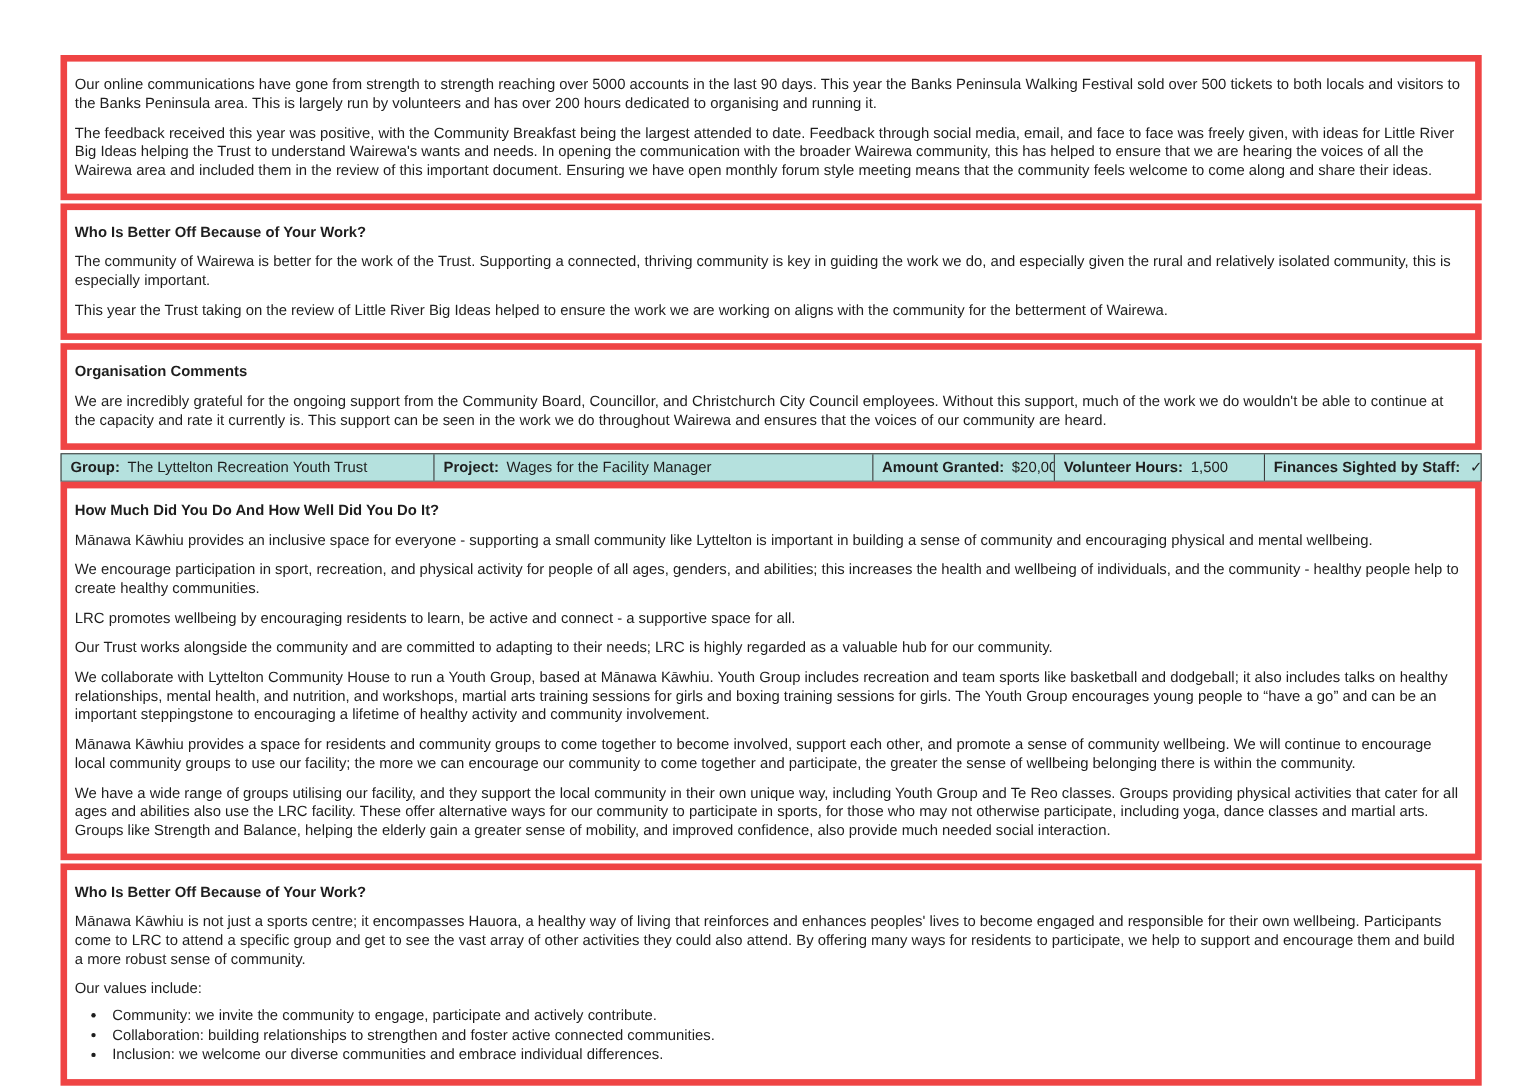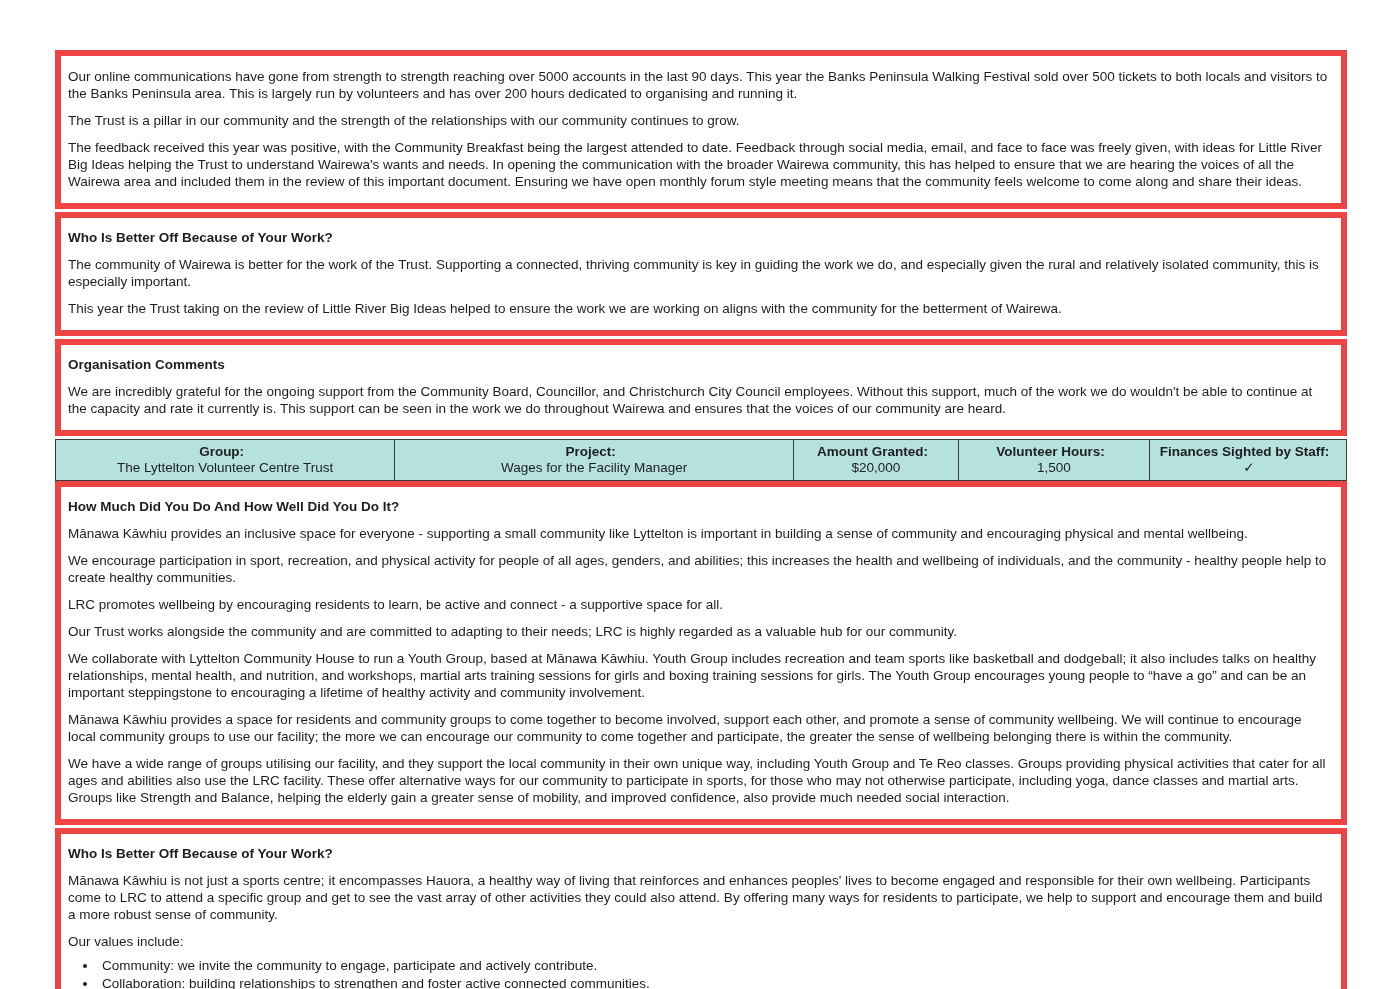--- a/index.html
+++ b/index.html
@@ -57,57 +57,55 @@
   .grant-bar .cell {
     display: flex;
     align-items: center;
     box-sizing: border-box;
     padding: 4px 8px;
     font-size: 13.5px;
     line-height: 16px;
     border-right: 1px solid #3c3c3c;
     white-space: nowrap;
     overflow: hidden;
-    flex-direction: column;
   }
   .grant-bar .cell:last-child { border-right: none; }
   .grant-bar .lbl { font-weight: bold; margin-right: 7px; }
   .cell-group    { width: 26.3%; }
   .cell-project  { width: 30.9%; }
   .cell-amount   { width: 12.8%; }
   .cell-hours    { width: 14.8%; text-align: center; }
   .cell-finances { width: 15.2%; }
   .check { margin-left: 2px; }
 </style>
 </head>
 <body>
 
 <div class="page">
 
   <section class="box">
     <p>Our online communications have gone from strength to strength reaching over 5000 accounts in the last 90 days. This year the Banks Peninsula Walking Festival sold over 500 tickets to both locals and visitors to the Banks Peninsula area. This is largely run by volunteers and has over 200 hours dedicated to organising and running it.</p>
-    <p>The Trust is a pillar in our community and the strength of the relationships with our community continues to grow.</p>
     <p>The feedback received this year was positive, with the Community Breakfast being the largest attended to date. Feedback through social media, email, and face to face was freely given, with ideas for Little River Big Ideas helping the Trust to understand Wairewa's wants and needs. In opening the communication with the broader Wairewa community, this has helped to ensure that we are hearing the voices of all the Wairewa area and included them in the review of this important document. Ensuring we have open monthly forum style meeting means that the community feels welcome to come along and share their ideas.</p>
   </section>
 
   <section class="box tall-head">
     <h3>Who Is Better Off Because of Your Work?</h3>
     <p>The community of Wairewa is better for the work of the Trust.  Supporting a connected, thriving community is key in guiding the work we do, and especially given the rural and relatively isolated community, this is especially important.</p>
     <p>This year the Trust taking on the review of Little River Big Ideas helped to ensure the work we are working on aligns with the community for the betterment of Wairewa.</p>
   </section>
 
   <section class="box">
     <h3>Organisation Comments</h3>
     <p>We are incredibly grateful for the ongoing support from the Community Board, Councillor, and Christchurch City Council employees. Without this support, much of the work we do wouldn't be able to continue at the capacity and rate it currently is. This support can be seen in the work we do throughout Wairewa and ensures that the voices of our community are heard.</p>
   </section>
 
   <div class="grant-bar">
     <div class="cell cell-group">
       <span class="lbl">Group:</span>
-      <span class="val">The Lyttelton Volunteer Centre Trust</span>
+      <span class="val">The Lyttelton Recreation Youth Trust</span>
     </div>
     <div class="cell cell-project">
       <span class="lbl">Project:</span>
       <span class="val">Wages for the Facility Manager</span>
     </div>
     <div class="cell cell-amount">
       <span class="lbl">Amount Granted:</span>
       <span class="val">$20,000</span>
     </div>
     <div class="cell cell-hours">

